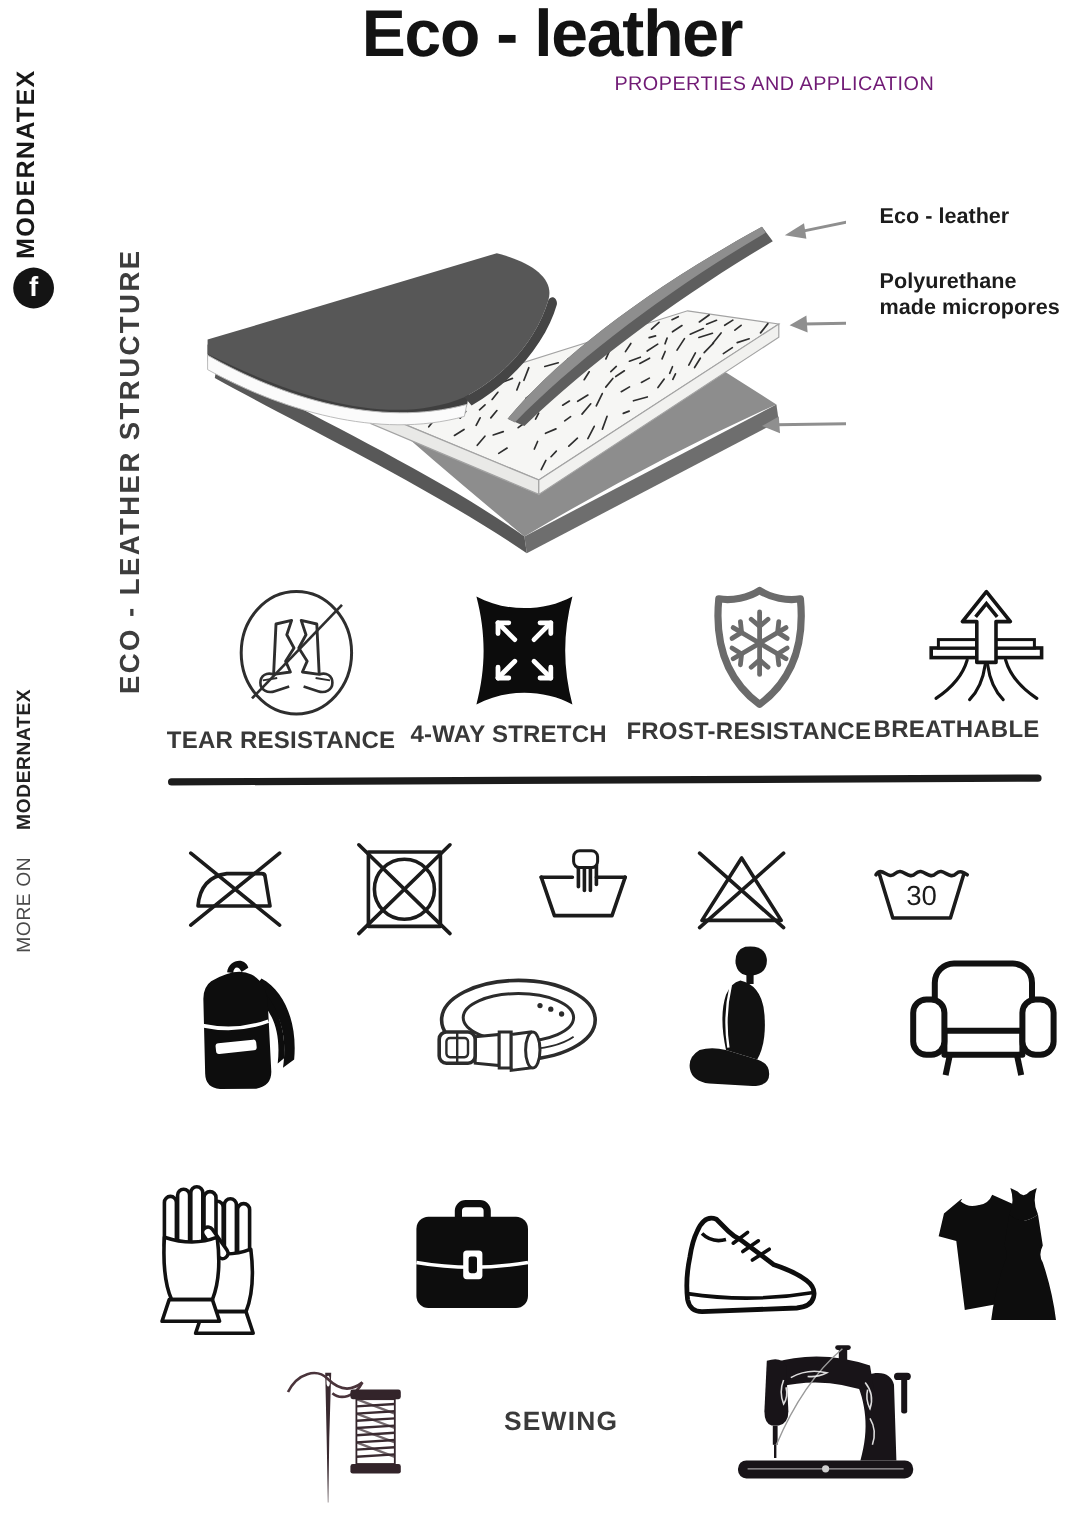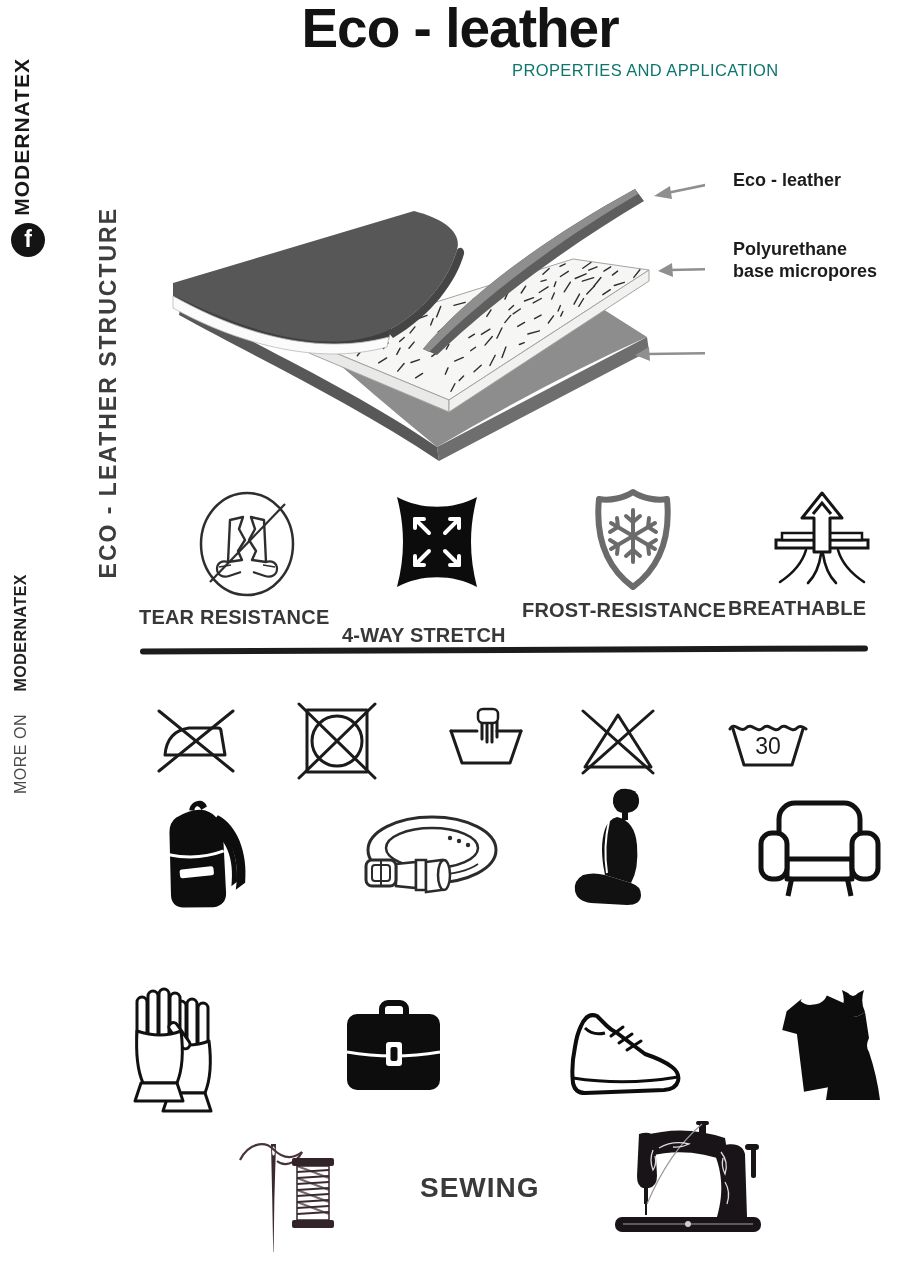--- a/index.html
+++ b/index.html
@@ -10,37 +10,37 @@
   .abs{position:absolute;}
   .vtext{
     position:absolute;writing-mode:vertical-rl;transform:rotate(180deg);
     white-space:nowrap;
   }
   #main-title{
     left:230px;top:-4px;width:460px;text-align:center;
     font-size:55px;font-weight:bold;letter-spacing:-1px;color:#131313;
   }
   #subtitle{
-    left:512px;top:61px;font-size:16.5px;letter-spacing:0.4px;color:#0f766e;
+    left:512px;top:61px;font-size:16.5px;letter-spacing:0.4px;color:#701a75;
   }
   #brand-top{left:10px;top:58px;font-size:21px;font-weight:bold;letter-spacing:1px;color:#181818;}
   #structure-heading{left:95px;top:207px;font-size:23px;font-weight:bold;letter-spacing:2px;color:#3d3d3d;}
   #brand-bottom{left:12px;top:574px;font-size:16px;font-weight:bold;letter-spacing:0.5px;color:#222;}
   #more-on{left:12px;top:714px;font-size:16px;letter-spacing:0.5px;color:#4a4a4a;}
   #fb-badge{
     left:11px;top:223px;width:34px;height:34px;border-radius:50%;
     background:#141414;color:#fff;font-weight:bold;font-size:23px;
     text-align:center;line-height:32px;
   }
   .dlabel{position:absolute;font-size:18px;font-weight:bold;line-height:21.5px;color:#1c1c1c;}
   .plabel{position:absolute;width:210px;text-align:left;font-size:20px;font-weight:bold;color:#383838;letter-spacing:0.2px;}
   #divider{
     left:140px;top:647px;width:728px;height:6px;border-radius:3px;background:#1c1c1c;transform:rotate(-0.25deg);
   }
-  #sewing-label{position:absolute;left:420px;top:1172px;font-size:28px;font-weight:bold;letter-spacing:1px;color:#3a3a3a;}
+  #sewing-label{position:absolute;left:420px;top:1172px;font-size:22px;font-weight:bold;letter-spacing:1px;color:#3a3a3a;}
   .care{stroke:#1b1b1b;stroke-width:3;fill:none;stroke-linecap:round;stroke-linejoin:round;}
 </style>
 </head>
 <body>
 
 <div id="poster">
 
   <div class="abs" id="main-title">Eco - leather</div>
   <div class="abs" id="subtitle">PROPERTIES AND APPLICATION</div>
 
@@ -159,23 +159,23 @@
       <line x1="556" y1="104" x2="505" y2="105"></line>
       <polygon points="493,106 507,98 508,112" stroke="none"></polygon>
       <line x1="556" y1="188" x2="482" y2="189"></line>
       <polygon points="470,190 484,182 485,196" stroke="none"></polygon>
     </g>
   </svg>
 
   <div class="dlabel" style="left:733px;top:170px">
     <div>Eco - leather</div>
   </div>
-  <div class="dlabel" style="left:733px;top:239px">
+  <div class="dlabel" style="left:733px;top:224px">
     <div>Polyurethane</div>
-    <div>base micropores</div>
+    <div>made micropores</div>
   </div>
 
   <svg class="abs" style="left:197px;top:490px" width="100" height="108" viewBox="0 0 100 108">
     <ellipse cx="50" cy="54" rx="46" ry="51" fill="none" stroke="#2e2e2e" stroke-width="2.5"></ellipse>
     <path d="M33,30 L46,27 L42,39 L48,50 L41,61 L45,70 L31,72 Z" fill="none" stroke="#2e2e2e" stroke-width="2.4" stroke-linejoin="round"></path>
     <path d="M54,27 L67,30 L69,72 L55,70 L59,61 L52,50 L58,39 Z" fill="none" stroke="#2e2e2e" stroke-width="2.4" stroke-linejoin="round"></path>
     <path d="M31,72 C25,70 20,73 20,79 C20,85 26,88 32,86 L44,82" fill="none" stroke="#2e2e2e" stroke-width="2.2"></path>
     <path d="M69,72 C75,70 80,73 80,79 C80,85 74,88 68,86 L56,82" fill="none" stroke="#2e2e2e" stroke-width="2.2"></path>
     <path d="M22,77 L34,75 M66,75 L78,77" stroke="#2e2e2e" stroke-width="1.6"></path>
     <line x1="13" y1="92" x2="88" y2="14" stroke="#2e2e2e" stroke-width="2.2"></line>
@@ -217,21 +217,21 @@
       <path d="M36,93 C43,86 47,78 49,64"></path>
       <path d="M64,93 C57,86 53,78 51,64"></path>
     </g>
     <rect x="4" y="50" width="92" height="8" fill="#fff" stroke="#141414" stroke-width="3"></rect>
     <rect x="10" y="43" width="80" height="7" fill="#fff" stroke="#141414" stroke-width="2.5"></rect>
     <path d="M50,3 L30,28 L42,28 L42,62 L58,62 L58,28 L70,28 Z" fill="#fff" stroke="#141414" stroke-width="3" stroke-linejoin="round"></path>
     <path d="M41,24 L50,13 L59,24" fill="none" stroke="#141414" stroke-width="3"></path>
   </svg>
 
   <div class="plabel" style="left:139px;top:606px">TEAR RESISTANCE</div>
-  <div class="plabel" style="left:342px;top:624px">4-WAY STRETCH</div>
+  <div class="plabel" style="left:342px;top:601px">4-WAY STRETCH</div>
   <div class="plabel" style="left:522px;top:599px">FROST-RESISTANCE</div>
   <div class="plabel" style="left:728px;top:597px">BREATHABLE</div>
 
   <div class="abs" id="divider"></div>
 
   <svg class="abs" style="left:153px;top:701px" width="86" height="82" viewBox="0 0 86 82">
     <g class="care">
       <path d="M12,54 Q14,30 36,27 L65,27 Q68,27 68,30 L72,54 Z"></path>
       <line x1="6" y1="10" x2="80" y2="70"></line>
       <line x1="80" y1="10" x2="6" y2="70"></line>

